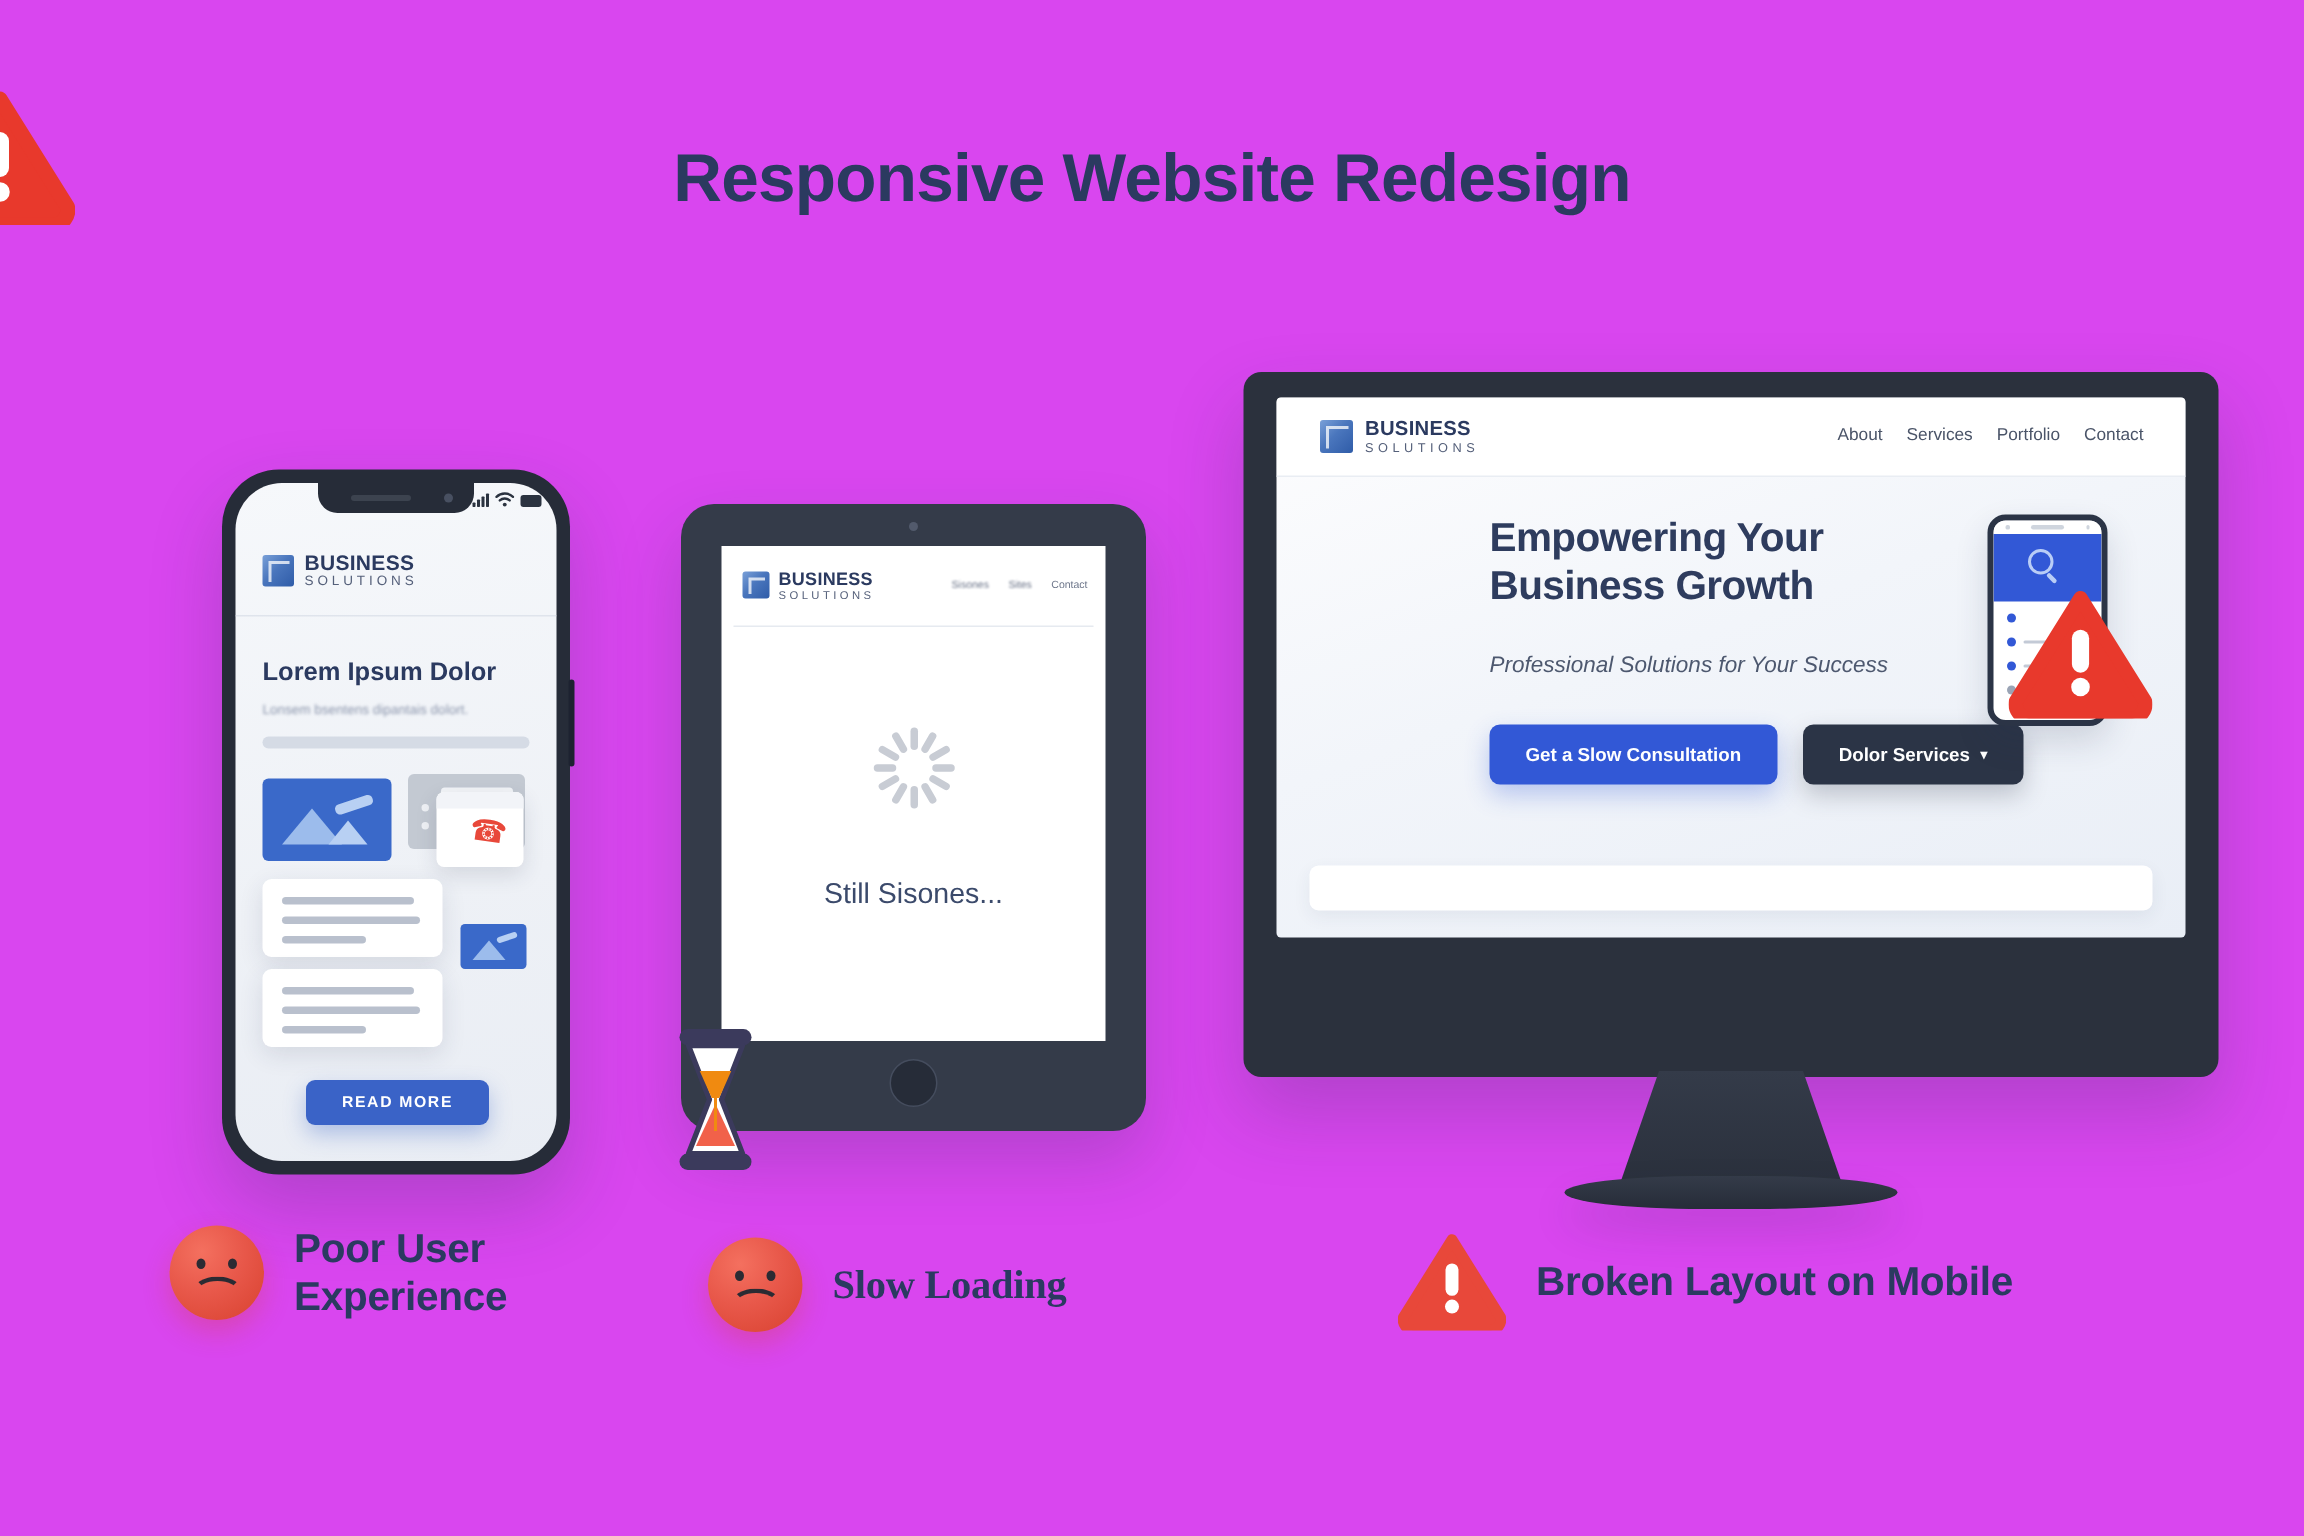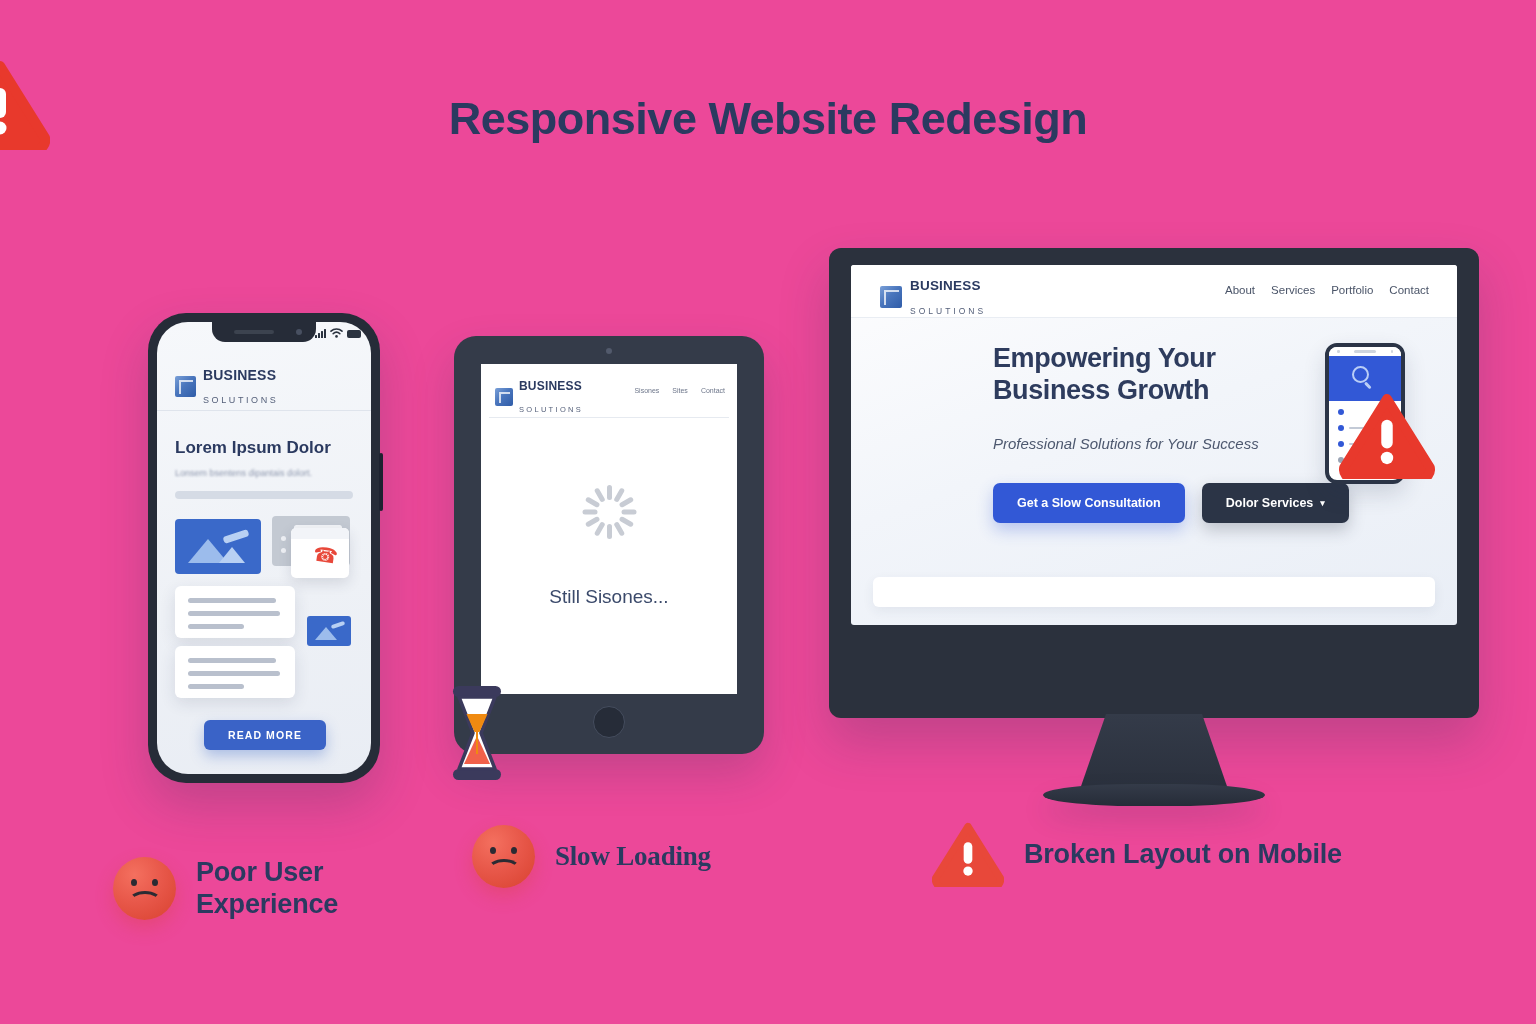--- a/index.html
+++ b/index.html
@@ -3,21 +3,21 @@
 <meta charset="utf-8">
 <style>
   html,body{margin:0;padding:0;}
   body{
     width:1536px;height:1024px;
     background:#ffffff;
     font-family:"Liberation Sans", sans-serif;
     overflow:hidden;
     position:relative;
   }
-  #stage{position:relative;width:1536px;height:1024px;background:#ec4899;}
+  #stage{position:relative;width:1536px;height:1024px;background:#d946ef;}
 
   
   .page-title{
     position:absolute;left:0;top:93px;width:1536px;
     text-align:center;
     font-size:45px;font-weight:bold;letter-spacing:-0.5px;
     color:#2b3a60;
   }
 
   
@@ -58,21 +58,21 @@
   .batt{width:14px;height:8px;background:#2b3340;border-radius:2px;}
 
   #phone-brand{position:absolute;left:18px;top:46px;display:flex;align-items:center;gap:7px;}
   .logo-sq{width:21px;height:21px;border-radius:2px;
     background:linear-gradient(135deg,#7aa0d8 0%,#4a76bd 45%,#2f5ca8 100%);
     position:relative;}
   .logo-sq:after{content:"";position:absolute;left:4px;top:4px;right:3px;bottom:3px;
     border:2px solid rgba(255,255,255,.75);border-right:none;border-bottom:none;}
   .brand-txt{line-height:1;}
   .brand-1{font-size:14px;font-weight:bold;color:#2b3a60;letter-spacing:.2px;}
-  .brand-2{font-size:9px;color:#55607a;letter-spacing:2.6px;margin-top:14px;}
+  .brand-2{font-size:9px;color:#55607a;letter-spacing:2.6px;margin-top:1px;}
   #phone-divider{position:absolute;left:0;top:88px;width:100%;height:1px;background:#dfe4ec;}
 
   #phone-h1{position:absolute;left:18px;top:116px;font-size:17px;font-weight:bold;color:#2b3a60;
     white-space:nowrap;}
   #phone-sub{position:absolute;left:18px;top:146px;font-size:9px;color:#8d97ad;
     filter:blur(.9px);white-space:nowrap;}
   #phone-bar{position:absolute;left:18px;top:169px;width:178px;height:8px;background:#d5dbe5;border-radius:4px;}
 
   #ph-img{position:absolute;left:18px;top:197px;width:86px;height:55px;border-radius:4px;
     background:#3a69c9;overflow:hidden;}
@@ -197,21 +197,21 @@
   #hero-phone .row{position:absolute;left:9px;display:flex;align-items:center;gap:5px;}
   #hero-phone .row .bullet{width:6px;height:6px;border-radius:50%;background:#3258d6;}
   #hero-phone .row .line{height:2.5px;background:#c3cad6;border-radius:2px;}
   #hero-bar{position:absolute;left:22px;bottom:18px;width:562px;height:30px;background:#fff;
     border-radius:6px;box-shadow:0 4px 12px rgba(40,50,80,.07);}
   #mon-warn{position:absolute;right:22px;top:128px;}
 
   
   .caption{position:absolute;display:flex;align-items:center;gap:20px;}
   .caption .label{font-size:27px;font-weight:bold;color:#2b3a60;line-height:1.2;letter-spacing:-0.2px;}
-  #cap-1{left:113px;top:856px;width:330px;}
+  #cap-1{left:113px;top:816px;width:330px;}
   #cap-2{left:472px;top:825px;font-family:Liberation Serif, serif;}
   #cap-3{left:932px;top:822px;}
 
   .sadface{width:63px;height:63px;border-radius:50%;flex:none;
     background:radial-gradient(circle at 34% 28%, #f4705f 0%, #e8584a 45%, #d8412f 100%);
     box-shadow:0 8px 18px rgba(216,65,47,.3);position:relative;}
   .sadface .eye{position:absolute;top:22px;width:6px;height:7px;border-radius:50%;background:#2b2b33;}
   .sadface .eye.l{left:18px}.sadface .eye.r{right:18px}
   .sadface .mouth{position:absolute;left:50%;transform:translateX(-50%);top:34px;
     width:27px;height:15px;border:3px solid #2b2b33;border-radius:50%;

